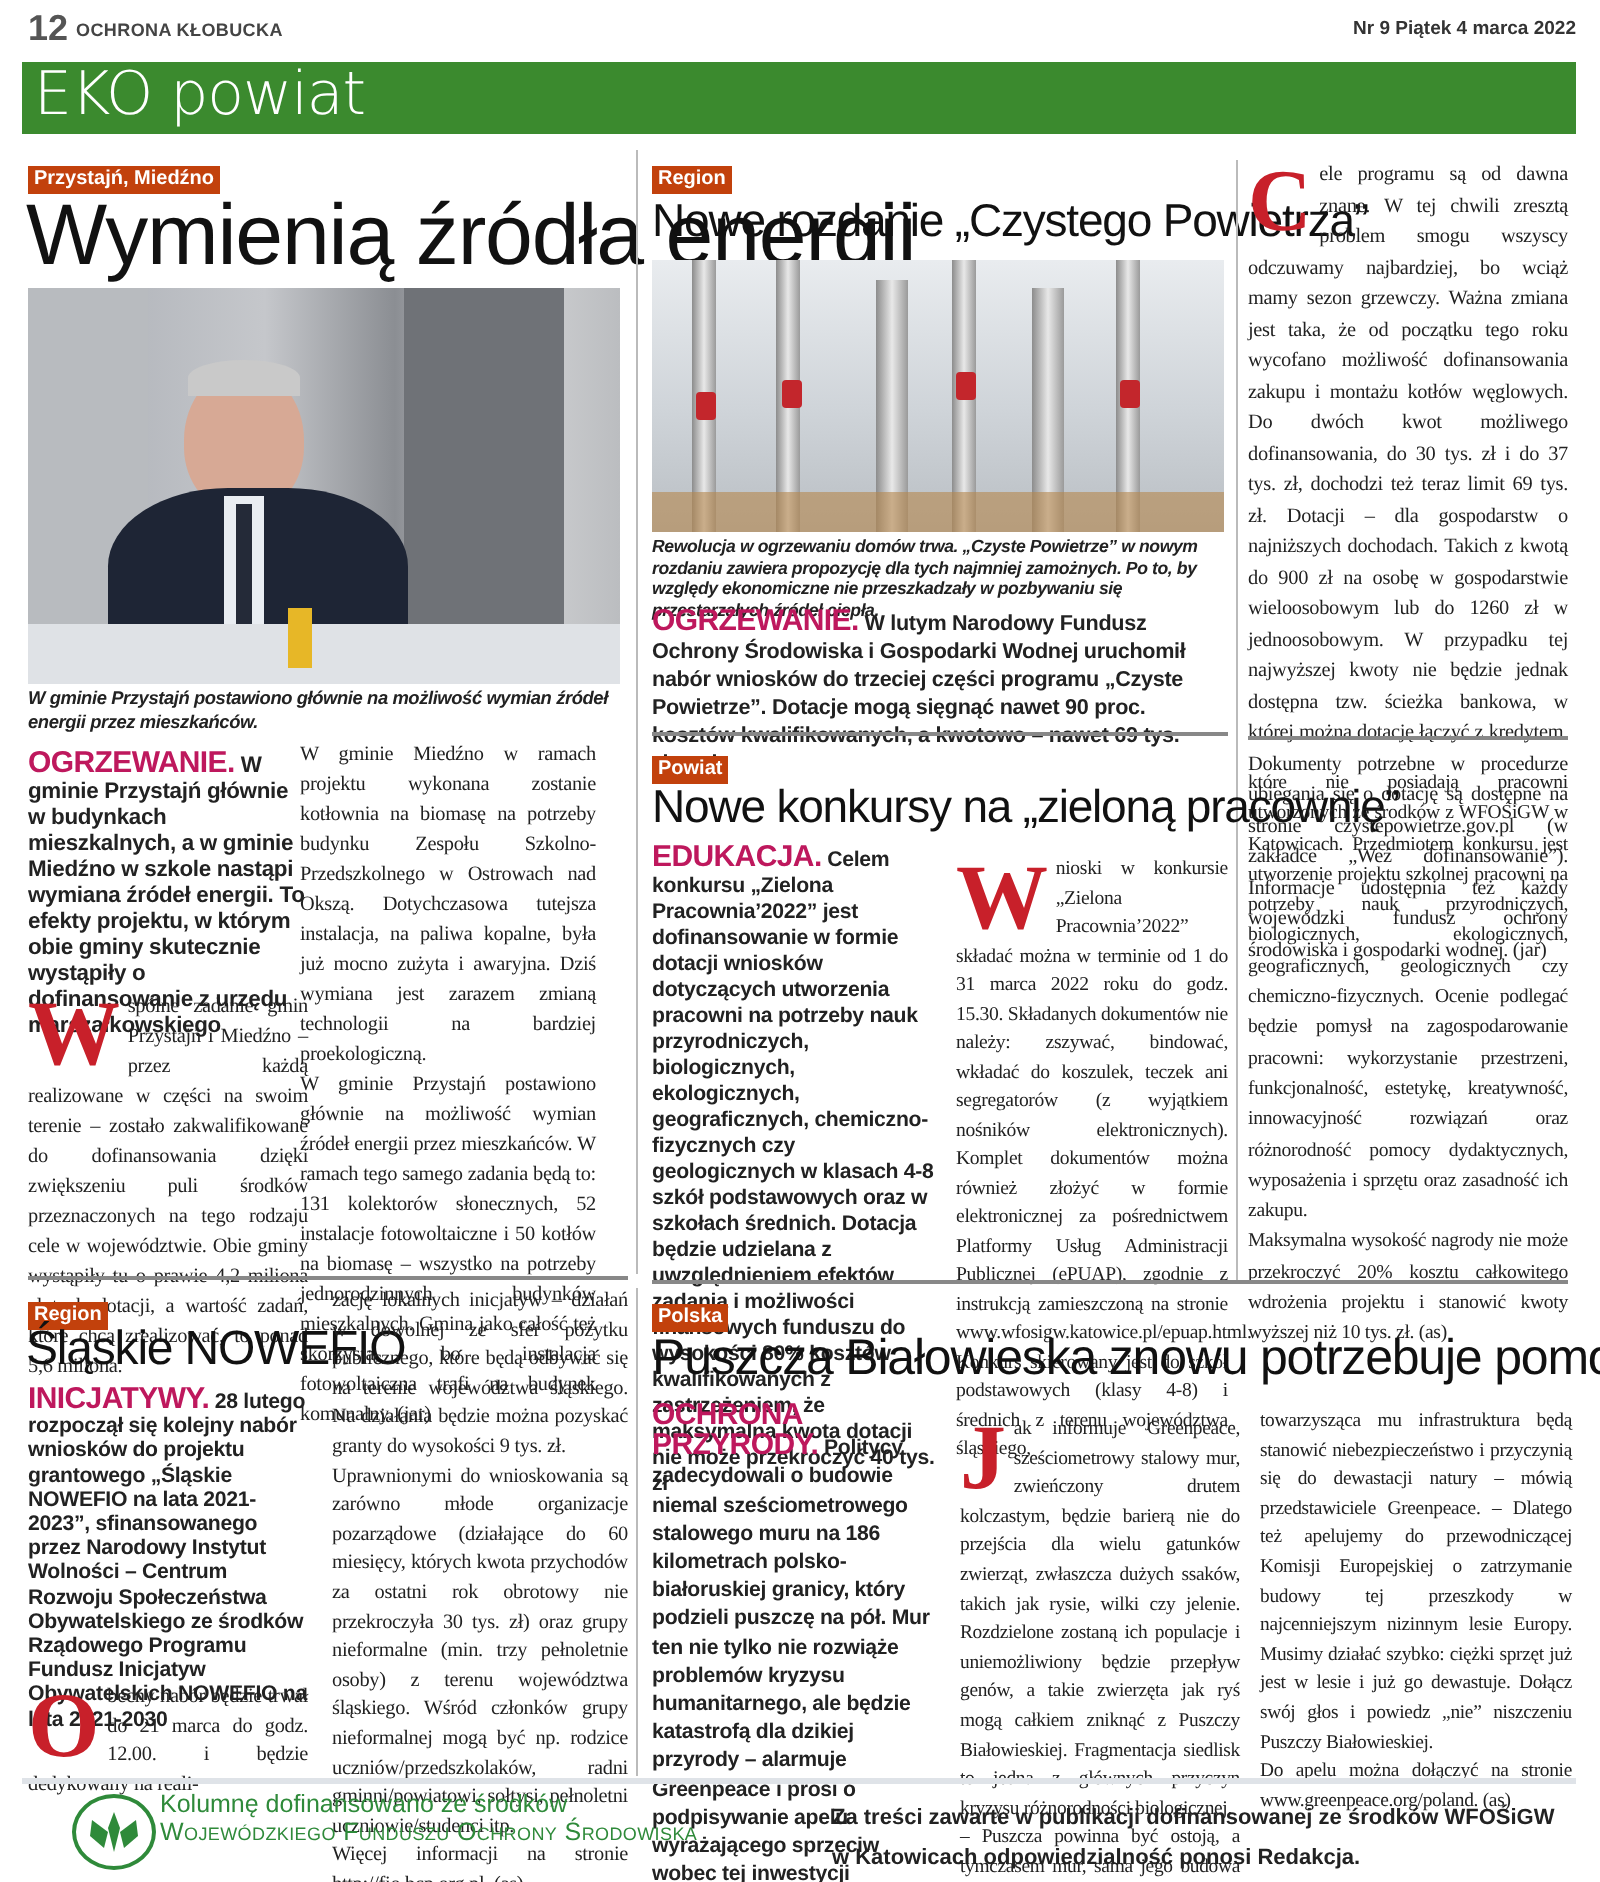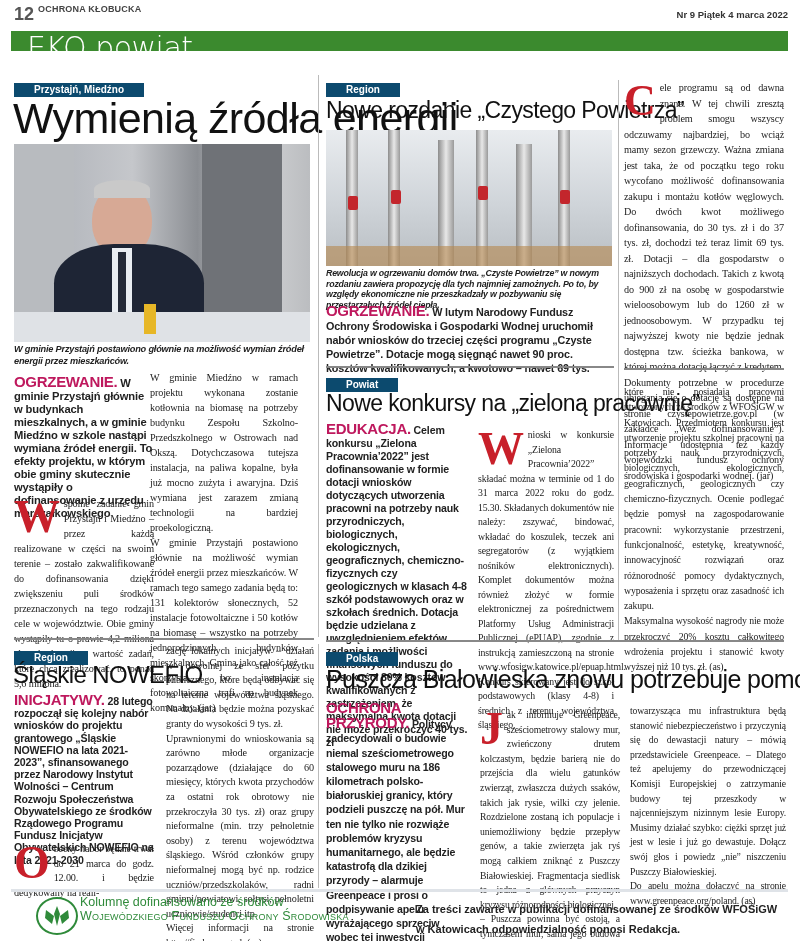--- a/index.html
+++ b/index.html
@@ -1,23 +1,23 @@
 <!DOCTYPE html>
 <html><head>
 <meta charset="utf-8">
 <style>
 *{box-sizing:border-box;margin:0;padding:0}
 html,body{width:800px;height:941px;background:#fff;overflow:hidden}
 body{position:relative;font-family:"Liberation Serif",serif;color:#1a1a1a}
 .abs{position:absolute}
-.hdr-num{left:14px;top:4px;font:bold 18px "Liberation Sans",sans-serif;color:#555;display:flex;align-items:flex-start;gap:4px}
+.hdr-num{left:14px;top:4px;font:bold 18px "Liberation Sans",sans-serif;color:#555;display:flex;align-items:center;gap:4px}
 .hdr-num .pub{font-size:9px;font-weight:bold;color:#444;letter-spacing:.2px}
 .hdr-date{right:12px;top:9px;font:bold 9.5px "Liberation Sans",sans-serif;color:#333}
-.band{left:11px;top:31px;width:777px;height:20px;background:#3b8a2e;color:#fff;font:300 30px "DejaVu Sans",sans-serif;padding-left:16px;line-height:34px;letter-spacing:-.5px}
-.tag{display:inline-block;background:#0c4a6e;color:#fff;font:bold 10px "Liberation Sans",sans-serif;padding:1px 20px;line-height:12px}
+.band{left:11px;top:31px;width:777px;height:36px;background:#3b8a2e;color:#fff;font:300 30px "DejaVu Sans",sans-serif;padding-left:6px;line-height:34px;letter-spacing:-.5px}
+.tag{display:inline-block;background:#c2410c;color:#fff;font:bold 10px "Liberation Sans",sans-serif;padding:1px 3px;line-height:12px}
 .head{font-family:"Liberation Sans",sans-serif;font-weight:normal;color:#111;letter-spacing:-.6px;white-space:nowrap}
 .lead{font:bold 11.2px/13px "Liberation Sans",sans-serif;color:#222;letter-spacing:-.15px}
 .lead .kw{color:#be185d;font-size:15px;letter-spacing:-.3px}
 .body{font:10.2px/15px "Liberation Serif",serif;color:#222;text-align:justify;letter-spacing:-.15px}
 .drop{float:left;font:bold 46px/38px "Liberation Serif",serif;color:#c8202a;margin:2px 4px 0 0}
 .cap{font:italic bold 9.2px/11.5px "Liberation Sans",sans-serif;color:#222;letter-spacing:-.2px}
 .hr{height:2px;background:#888}
 .vr{width:1px;background:#bbb}
 .photo1{left:14px;top:144px;width:296px;height:198px;background:linear-gradient(90deg,#a9adb4 0%,#c5c7cb 40%,#8b8e93 62%,#d6d7d9 78%,#bbbdc0 100%);overflow:hidden}
 .photo2{left:326px;top:130px;width:286px;height:136px;background:linear-gradient(180deg,#e9ecef 0%,#cfd4d9 55%,#b9bec3 100%);overflow:hidden}

